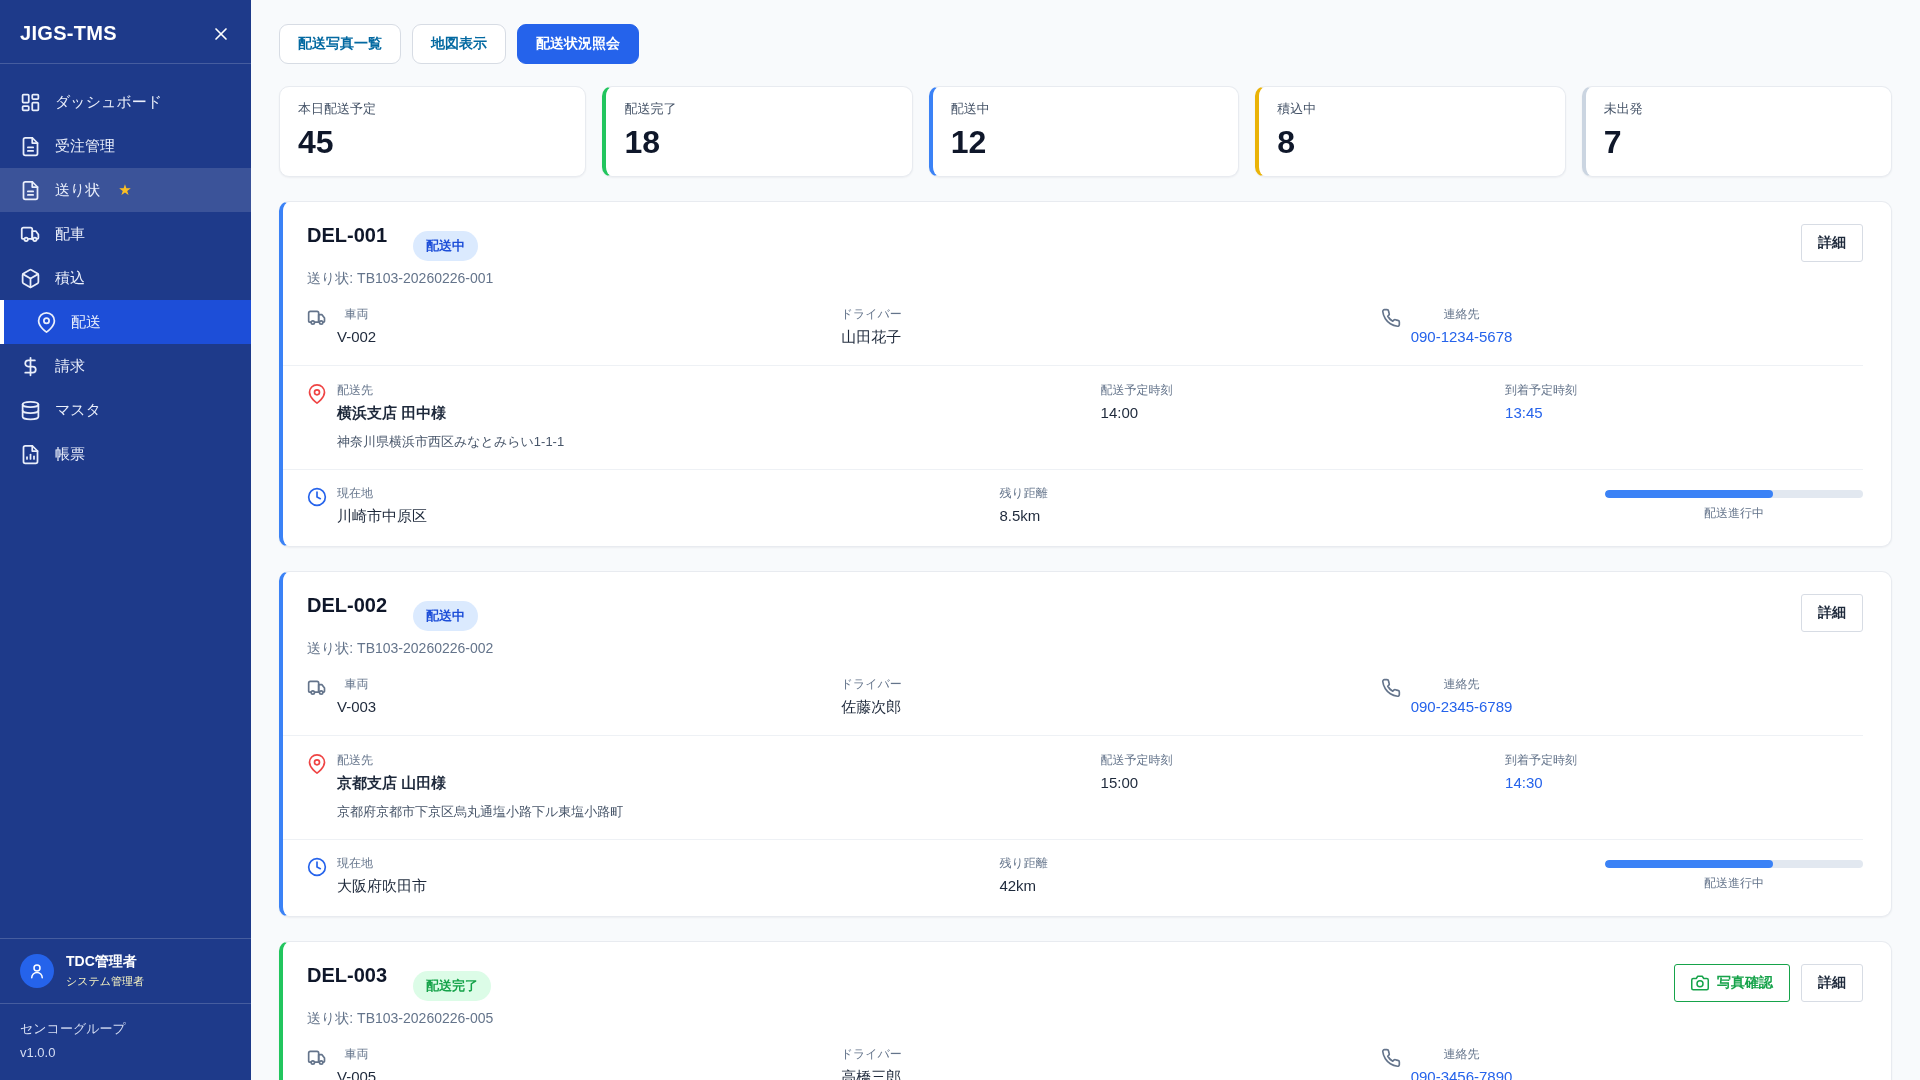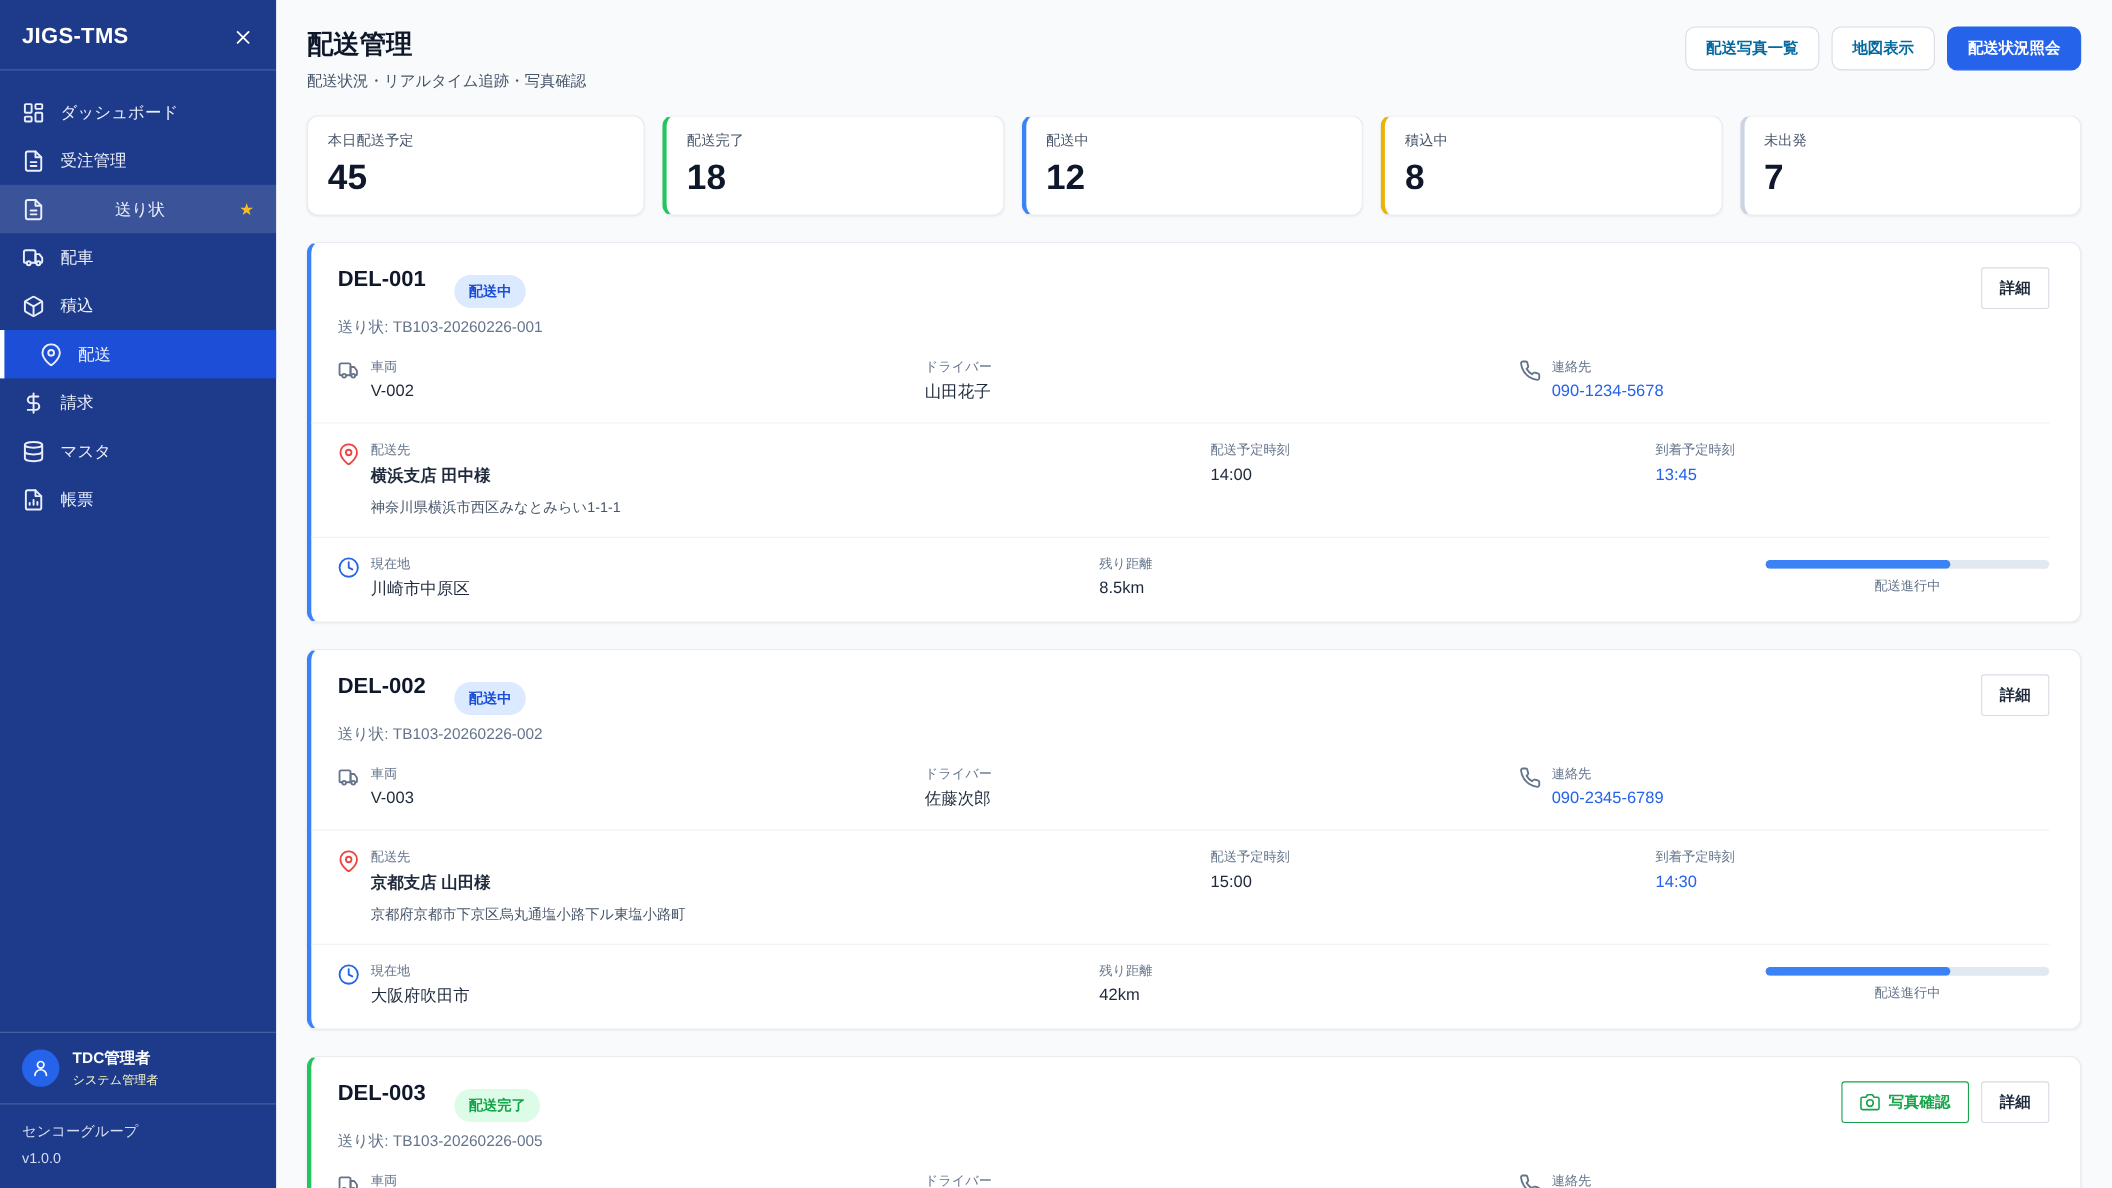--- a/index.html
+++ b/index.html
@@ -9,21 +9,21 @@
 
   
   .sidebar { width:251px; min-width:251px; height:1080px; background:#1e3a8a; color:#fff; display:flex; flex-direction:column; }
   .sb-top { display:flex; align-items:center; justify-content:space-between; padding:22px 20px 18px; }
   .sb-logo { font-size:20px; font-weight:bold; letter-spacing:.3px; }
   .sb-close { cursor:pointer; color:#fff; }
   .sb-div { border-top:1px solid rgba(255,255,255,.18); }
   .nav { flex:1; padding-top:16px; }
   .nav-item { display:flex; align-items:center; gap:14px; height:44px; padding:0 20px; font-size:15px; color:#eaeffb; cursor:pointer; }
   .nav-item svg { width:21px; height:21px; flex:0 0 auto; }
-  .nav-item.hl { background:rgba(255,255,255,.13);justify-content:space-between; }
+  .nav-item.hl { background:rgba(255,255,255,.13); }
   .nav-item.active { background:#1d4ed8; border-left:4px solid #ffffff; padding-left:32px; }
   .star { color:#fbbf24; font-size:15px; margin-left:4px; }
   .user-block { border-top:1px solid rgba(255,255,255,.18); padding:14px 20px; display:flex; align-items:center; gap:12px; }
   .avatar { width:34px; height:34px; border-radius:50%; background:#2563eb; display:flex; align-items:center; justify-content:center; flex:0 0 auto; }
   .u-name { font-size:14px; font-weight:bold; }
   .u-role { font-size:11px; color:#fef9c3; margin-top:3px; }
   .sb-foot { border-top:1px solid rgba(255,255,255,.18); padding:13px 20px 16px; font-size:13px; color:#d5ddf3; line-height:1.8; }
 
   
   .main { flex:1; padding:24px 28px 0; overflow:hidden; }
@@ -51,21 +51,21 @@
   .card-head { display:flex; justify-content:space-between; align-items:flex-start; }
   .title-wrap { display:flex; align-items:flex-start; gap:26px; }
   .card-id { font-size:20px; font-weight:bold; color:#0f172a; }
   .waybill { font-size:14px; color:#64748b; margin-top:9px; }
   .badge { border-radius:999px; padding:6px 13px; font-size:13px; font-weight:bold; margin-top:7px; }
   .badge.transit { background:#dbeafe; color:#1d4ed8; }
   .badge.fin { background:#dcfce7; color:#16a34a; }
   .btn-sm { height:38px; padding:0 16px; border-radius:3px; font-size:14px; font-weight:bold; background:#fff; border:1px solid #d7dce4; color:#1e293b; display:inline-flex; align-items:center; gap:8px; cursor:pointer; white-space:nowrap; }
   .btn-photo { border:1.5px solid #16a34a; color:#16a34a; }
   .row { display:flex; align-items:flex-start; }
-  .info-row { margin-top:18px; padding-bottom:18px; }
+  .info-row { margin-top:18px; padding-bottom:18px;text-align:center; }
   .divider { border-top:1px solid #eef1f5; margin:0 0 0 -24px; padding-right:28px; }
   .dest-row { padding:16px 0 18px; }
   .loc-row { padding:15px 0 20px; align-items:flex-start; }
   .cell { display:flex; gap:10px; }
   .cell svg { width:20px; height:20px; margin-top:2px; flex:0 0 auto; }
   .icon-gray { color:#64748b; }
   .icon-red { color:#ef4444; }
   .icon-blue { color:#2563eb; }
   .icon-green { color:#16a34a; }
   .c-label { font-size:12px; color:#64748b; }
@@ -210,24 +210,20 @@
   </div>
   <div class="sb-foot">
     <div>センコーグループ</div>
     <div>v1.0.0</div>
   </div>
 </aside>
 
 <main class="main">
 
   <div class="main-head">
-    <div>
-      <div class="page-title">配送管理</div>
-      <div class="page-sub">配送状況・リアルタイム追跡・写真確認</div>
-    </div>
     <div class="head-btns">
       <button class="btn btn-outline">配送写真一覧</button>
       <button class="btn btn-outline">地図表示</button>
       <button class="btn btn-primary">配送状況照会</button>
     </div>
   </div>
 
   <div class="stats">
     <div class="stat">
       <div class="stat-label">本日配送予定</div>

